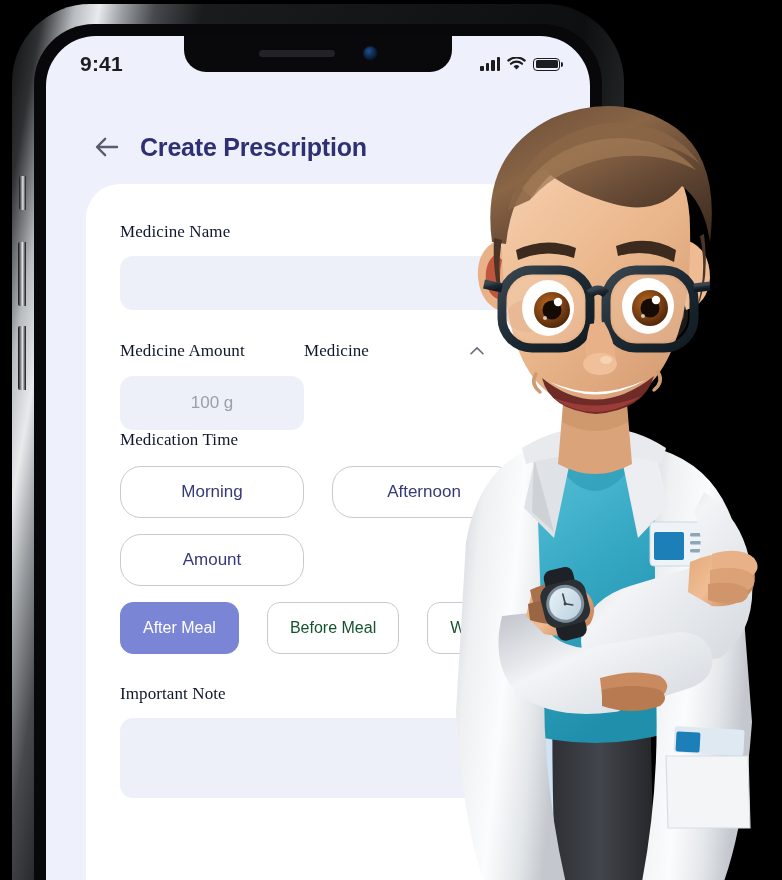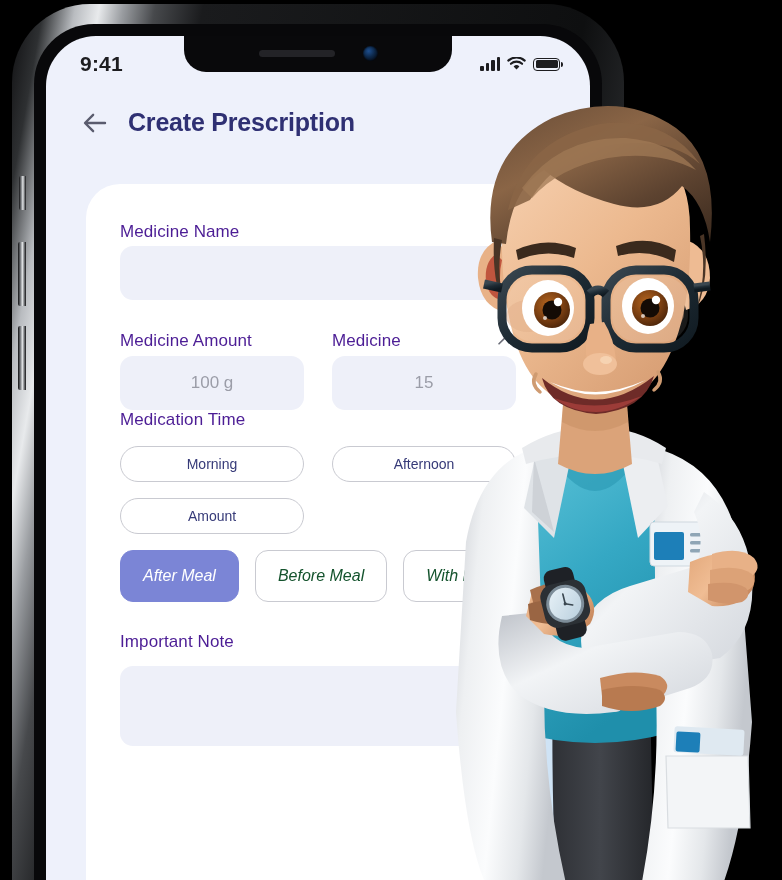--- a/index.html
+++ b/index.html
@@ -114,23 +114,23 @@
   }
   .battery::after {
     content: ""; position: absolute; right: -4px; top: 3.5px;
     width: 2.2px; height: 4.5px; border-radius: 0 2px 2px 0;
     background: #1d1d20;
   }
   .battery-fill { height: 100%; background: #1d1d20; border-radius: 1.5px; }
 
   
   .app-header {
-    position: absolute; left: 4px; top: 72px;
+    position: absolute; left: 16px; top: 72px;
     width: 100%; height: 54px;
-    display: flex; align-items: flex-start;
+    display: flex; align-items: flex-end;
     padding-left: 30px; gap: 18px;
     z-index: 25;
   }
   .back-arrow { width: 30px; height: 30px; display: block; }
   .page-title {
     font-size: 25px; font-weight: 700;
     color: #2f3073; letter-spacing: -0.2px;
   }
 
   
@@ -138,71 +138,71 @@
     position: absolute;
     left: 40px; top: 148px;
     width: 504px; height: 848px;
     background: #ffffff;
     border-radius: 34px 34px 0 0;
     padding: 38px 34px 0 34px;
     z-index: 20;
   }
 
   .field-label {
-    font-size: 17px; color: #4c1d95;
-    font-weight: 500; letter-spacing: 0.1px;
+    font-size: 17px; color: #0f172a;
+    font-weight: 500; letter-spacing: 0.1px; font-family: Liberation Serif, serif;
   }
   .text-input {
-    margin-top: 4px;
+    margin-top: 14px;
     height: 54px; width: 100%;
     background: #eef0f9;
     border: none; border-radius: 13px;
     padding: 0 18px;
     font-family: "Liberation Sans", sans-serif;
     font-size: 17px; color: #6d28d9;
     outline: none;
   }
   .text-input::placeholder { color: #9b9da8; }
   .text-input.centered { text-align: center; }
 
   .two-col {
-    display: flex; gap: 28px; margin-top: 30px;
+    display: flex; margin-top: 30px;
   }
   .col { width: 184px; }
   .col-head {
     display: flex; align-items: center; justify-content: space-between;
     height: 22px;
   }
   .chevron-up { width: 22px; height: 22px; display: block; }
 
   
   .section-label { }
   .pill-grid {
     display: flex; flex-wrap: wrap;
     gap: 16px 28px;
     margin-top: 16px;
   }
   .pill {
-    width: 184px; height: 36px;
+    width: 184px; height: 52px;
     border-radius: 21px;
     display: flex; align-items: center; justify-content: center;
-    font-size: 14px; font-weight: 500;
+    font-size: 17px; font-weight: 500;
     background: #ffffff;
     border: 1.4px solid #c9cad1;
     color: #363a78;
     cursor: pointer;
   }
   .pill.selected {
     background: #7b85d6;
     border-color: #7b85d6;
     color: #ffffff;
   }
 
   .meal-row {
-    display: flex; gap: 16px; margin-top: 16px; font-style: italic;
+    display: flex; gap: 28px; margin-top: 16px;
   }
   .pill-sm {
     height: 52px; padding: 0 22px;
     border-radius: 13px;
     display: flex; align-items: center; justify-content: center;
     font-size: 16px; font-weight: 500;
     background: #ffffff;
     border: 1.4px solid #c9cad1;
     color: #14532d;
     white-space: nowrap;
@@ -296,21 +296,20 @@
             </div>
             <input class="text-input centered" type="text" placeholder="100 g" style="">
           </div>
           <div class="col">
             <div class="col-head">
               <div class="field-label">Medicine</div>
               <svg class="chevron-up" viewBox="0 0 24 24">
                 <path d="M5.5 15 L12 8.5 L18.5 15" stroke="#6b6d78" stroke-width="1.8" fill="none" stroke-linecap="round" stroke-linejoin="round"></path>
               </svg>
             </div>
-            <input class="text-input centered" type="text" placeholder="15" style="">
           </div>
         </div>
 
         <div class="field-label section-label">Medication Time</div>
         <div class="pill-grid">
           <div class="pill">Morning</div>
           <div class="pill">Afternoon</div>
           <div class="pill">Amount</div>
         </div>
 

